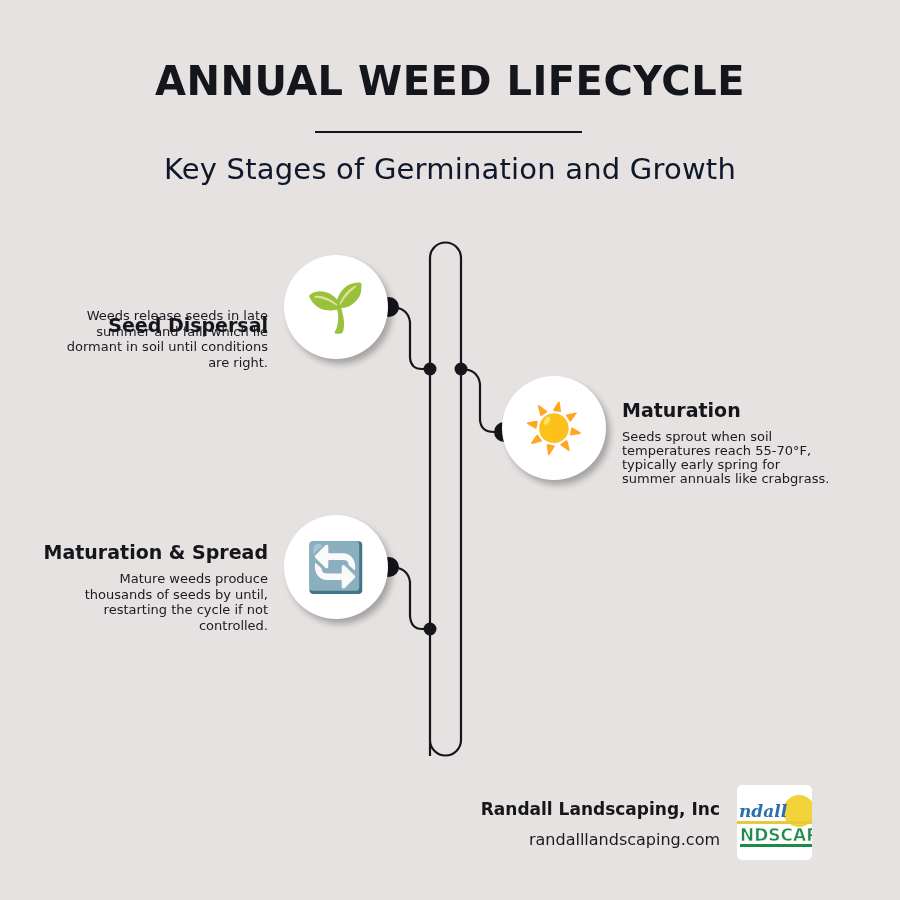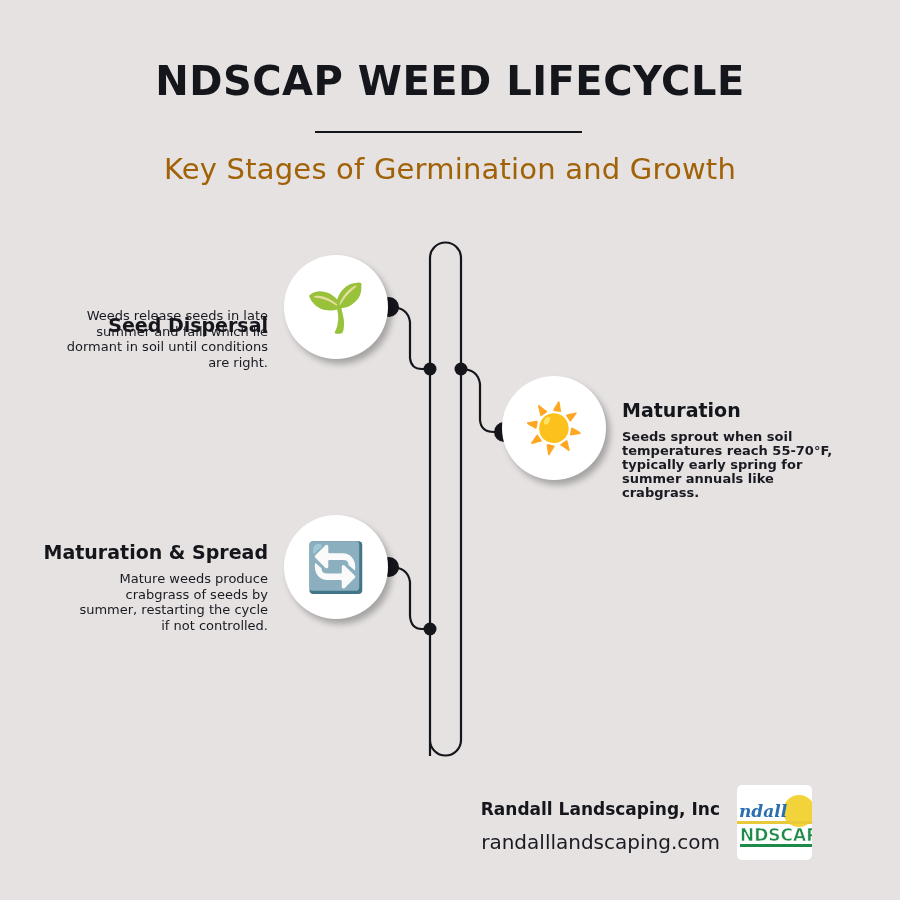--- a/index.html
+++ b/index.html
@@ -8,45 +8,45 @@
       background:#e5e2e1; color:#15151c;
       font-family:"DejaVu Sans", sans-serif;
     }
     .title {
       position:absolute; left:0; width:900px; top:58px; text-align:center;
       font-size:40px; font-weight:bold; letter-spacing:0.5px; color:#15151c;
     }
     .rule { position:absolute; left:315px; top:131px; width:267px; height:2px; background:#15151c; }
     .subtitle {
       position:absolute; left:0; width:900px; top:152px; text-align:center;
-      font-size:29px; font-weight:normal; color:#a16207; letter-spacing:0.2px;
+      font-size:29px; font-weight:normal; color:#0f172a; letter-spacing:0.2px;
     }
     svg.track { position:absolute; left:0; top:0; width:900px; height:900px; }
     .node {
       position:absolute; width:104px; height:104px; border-radius:50%;
       background:#ffffff;
       box-shadow: 4px 5px 6px rgba(0,0,0,0.28);
       display:flex; align-items:center; justify-content:center;
       font-size:48px; line-height:1;
     }
     .stage-title { position:absolute; font-size:19px; font-weight:bold; color:#15151c; white-space:nowrap; }
     .stage-desc { position:absolute; font-size:13px; line-height:15.5px; color:#1a1a22; }
     .right-al { text-align:right; }
     .left-al { text-align:left; }
     .brand { position:absolute; right:180px; top:799px; font-size:17px; font-weight:bold; text-align:right; white-space:nowrap; }
-    .site { position:absolute; right:180px; top:830px; font-size:20px; text-align:right; white-space:nowrap; color:#1a1a22; }
+    .site { position:absolute; right:180px; top:830px; font-size:16px; text-align:right; white-space:nowrap; color:#1a1a22; }
     .logo {
       position:absolute; left:737px; top:785px; width:75px; height:75px;
       background:#ffffff; border-radius:5px; overflow:hidden;
     }
   </style>
 </head>
 <body>
 
-<div class="title">NDSCAP WEED LIFECYCLE</div>
+<div class="title">ANNUAL WEED LIFECYCLE</div>
 <div class="rule"></div>
 <div class="subtitle">Key Stages of Germination and Growth</div>
 
 <svg class="track" viewBox="0 0 900 900">
   <g fill="none" stroke="#15151c" stroke-width="2.2">
     <path d="M430 756 L430 258 A15.5 15.5 0 0 1 461 258 L461 740 A15.5 15.5 0 0 1 430 740"></path>
     <path d="M390 307 Q408 307 410 322 L410 358 Q411 369 422 369 L430 369"></path>
     <path d="M461 369 Q478 369 480 384 L480 420 Q481 432 494 432 L503 432"></path>
     <path d="M390 567 Q408 567 410 582 L410 616 Q411 629 422 629 L430 629"></path>
   </g>
@@ -63,27 +63,27 @@
 <div class="node" style="left:284px; top:255px;">
   <span>🌱</span>
 </div>
 <div class="stage-title right-al" style="right:632px; top:278px;margin-top:36px;">Seed Dispersal</div>
 <div class="stage-desc right-al" style="right:632px; top:308px; width:210px;">Weeds release seeds in late summer and fall, which lie dormant in soil until conditions are right.</div>
 
 <div class="node" style="left:502px; top:376px;">
   <span>☀️</span>
 </div>
 <div class="stage-title left-al" style="left:622px; top:399px;">Maturation</div>
-<div class="stage-desc left-al" style="left:622px; top:430px; width:215px; line-height:14px;font-weight:bold;">Seeds sprout when soil temperatures reach 55-70°F, typically early spring for summer annuals like crabgrass.</div>
+<div class="stage-desc left-al" style="left:622px; top:430px; width:215px; line-height:14px;">Seeds sprout when soil temperatures reach 55-70°F, typically early spring for summer annuals like crabgrass.</div>
 
 <div class="node" style="left:284px; top:515px;">
   <span>🔄</span>
 </div>
 <div class="stage-title right-al" style="right:632px; top:541px;">Maturation &amp; Spread</div>
-<div class="stage-desc right-al" style="right:632px; top:571px; width:200px;">Mature weeds produce crabgrass of seeds by summer, restarting the cycle if not controlled.</div>
+<div class="stage-desc right-al" style="right:632px; top:571px; width:200px;">Mature weeds produce thousands of seeds by until, restarting the cycle if not controlled.</div>
 
 <div class="brand">Randall Landscaping, Inc</div>
 <div class="site">randalllandscaping.com</div>
 <div class="logo">
   <svg width="75" height="75" viewBox="0 0 75 75">
     <circle cx="62" cy="26" r="16" fill="#f2d43a"></circle>
     <text x="2" y="32" font-family="DejaVu Serif, serif" font-style="italic" font-weight="bold" font-size="17" fill="#2a6fb0">ndall</text>
     <rect x="0" y="36" width="75" height="3" fill="#e8c93a"></rect>
     <text x="3" y="56" font-family="DejaVu Sans, sans-serif" font-weight="bold" font-size="17" fill="#1e8a4a" stroke="#ffffff" stroke-width="0.6">NDSCAP</text>
     <rect x="3" y="59" width="72" height="3" fill="#1e8a4a"></rect>

